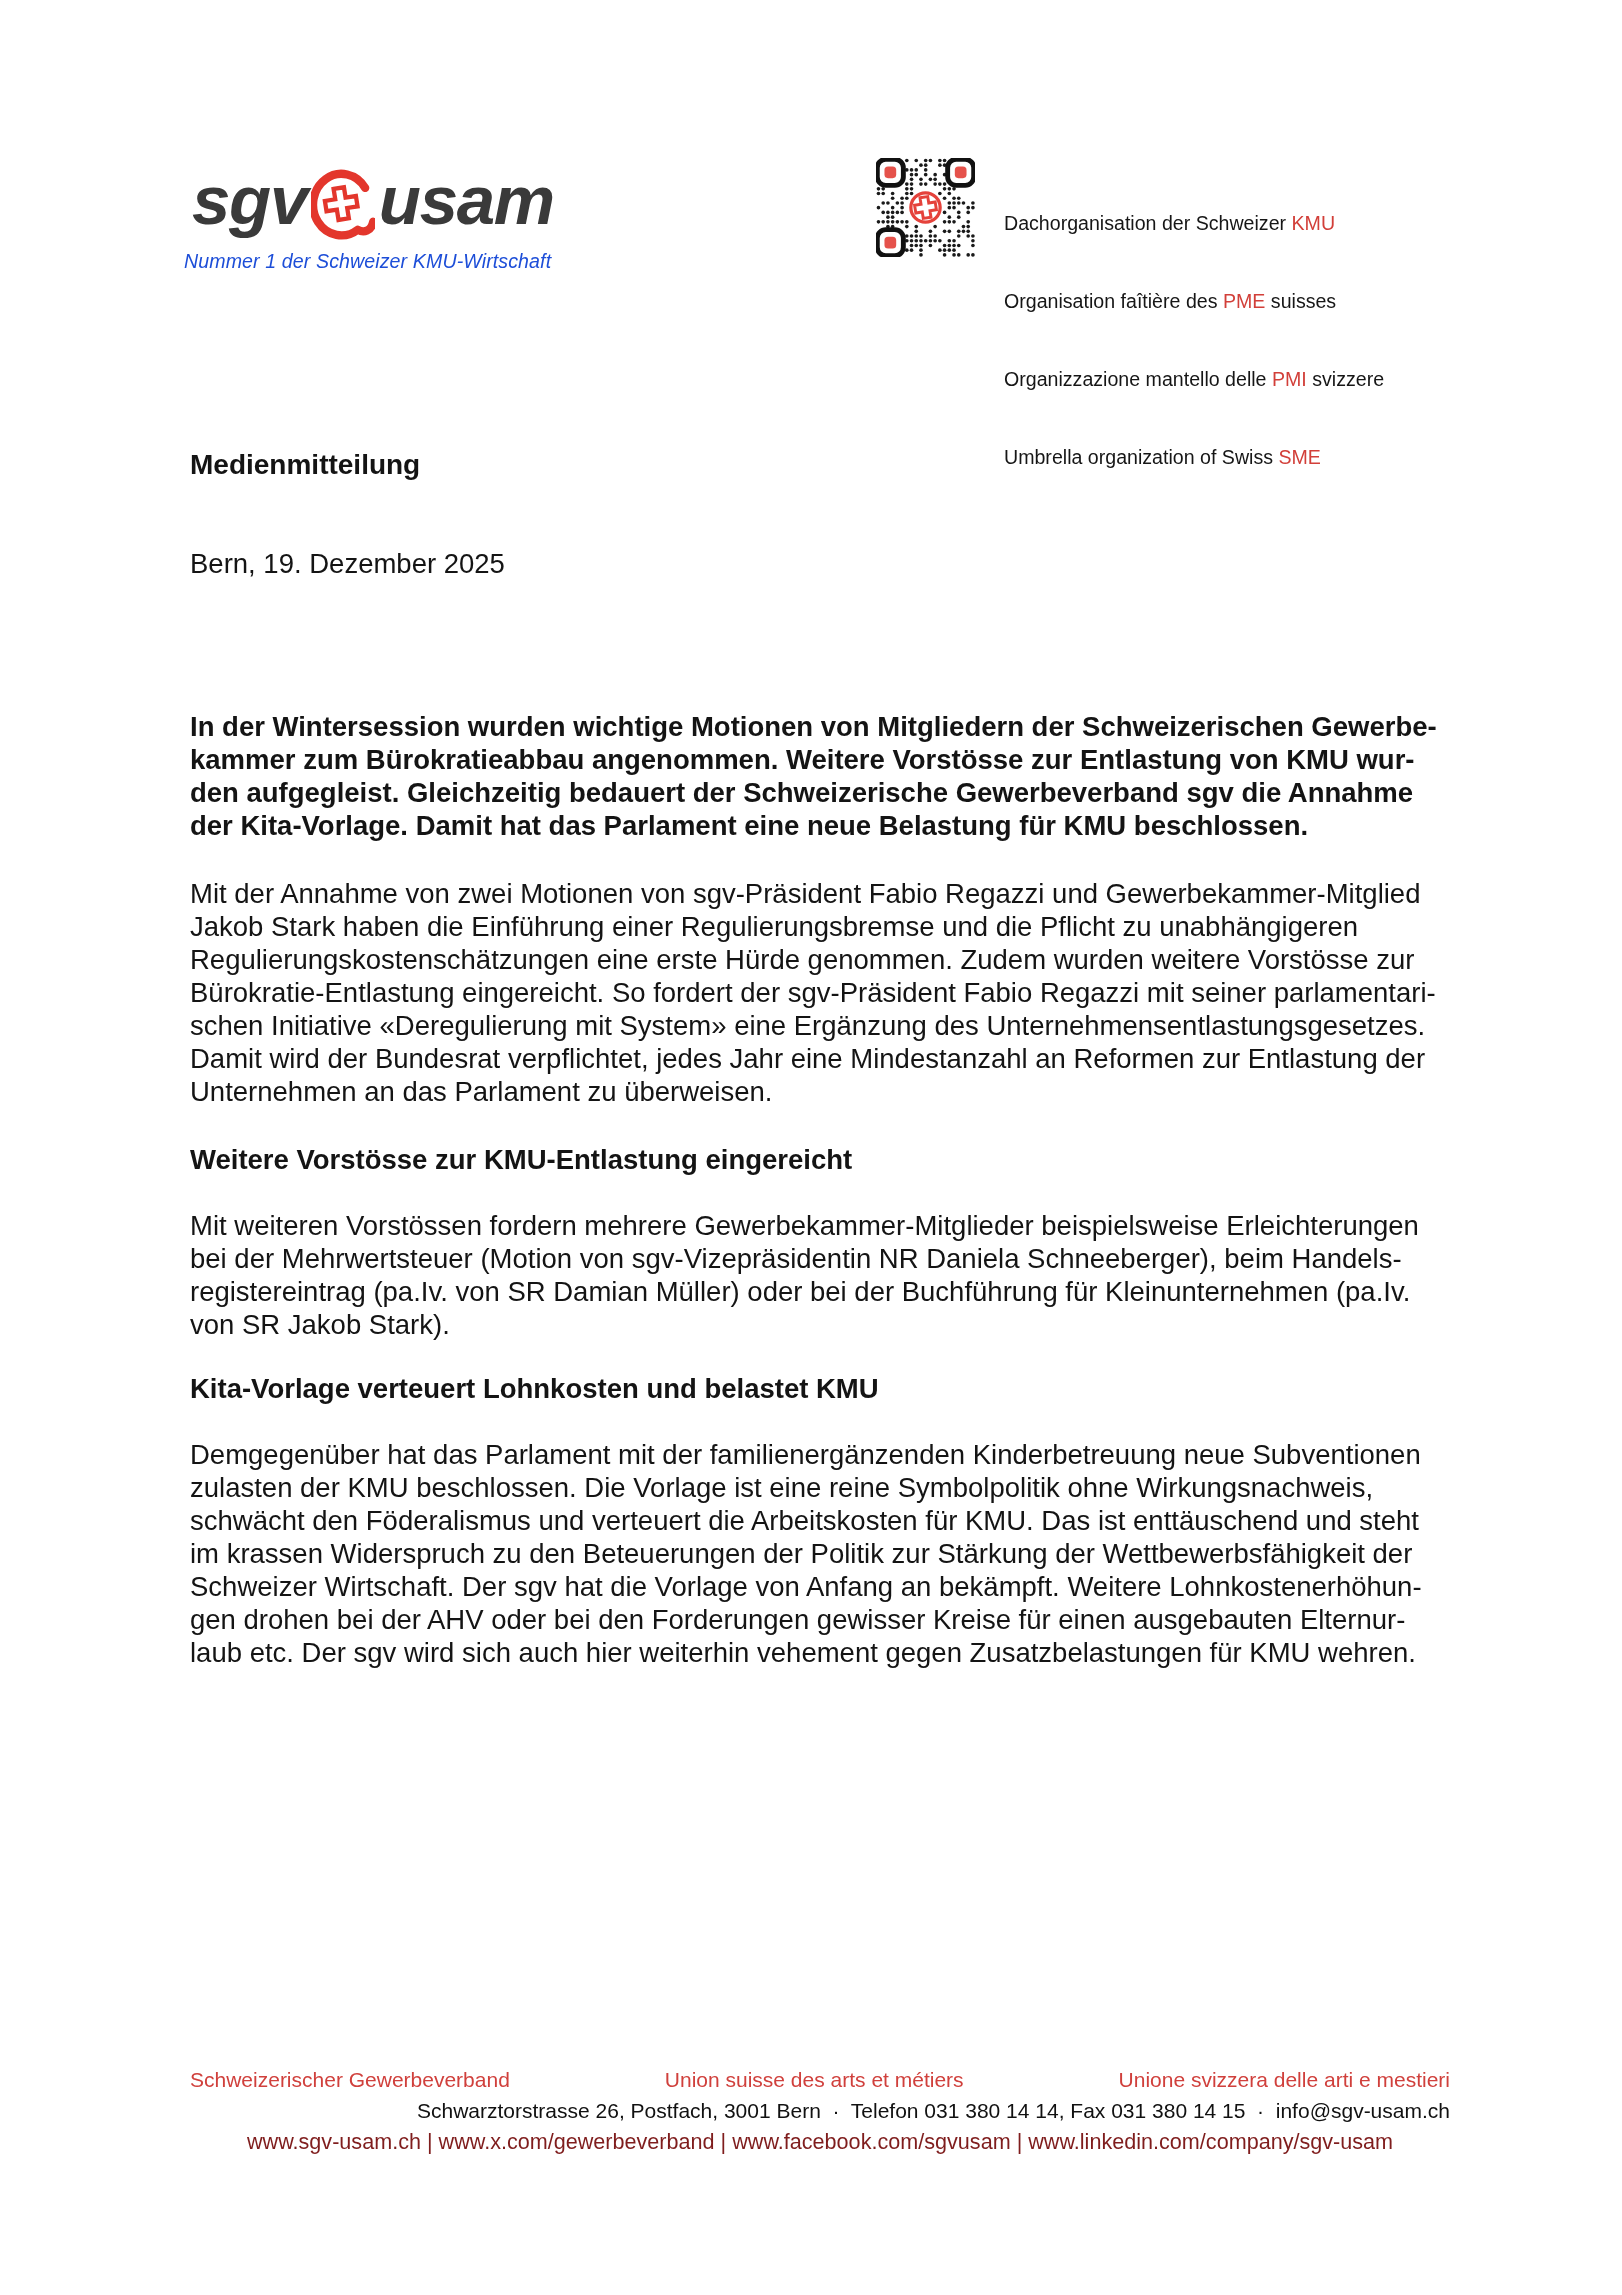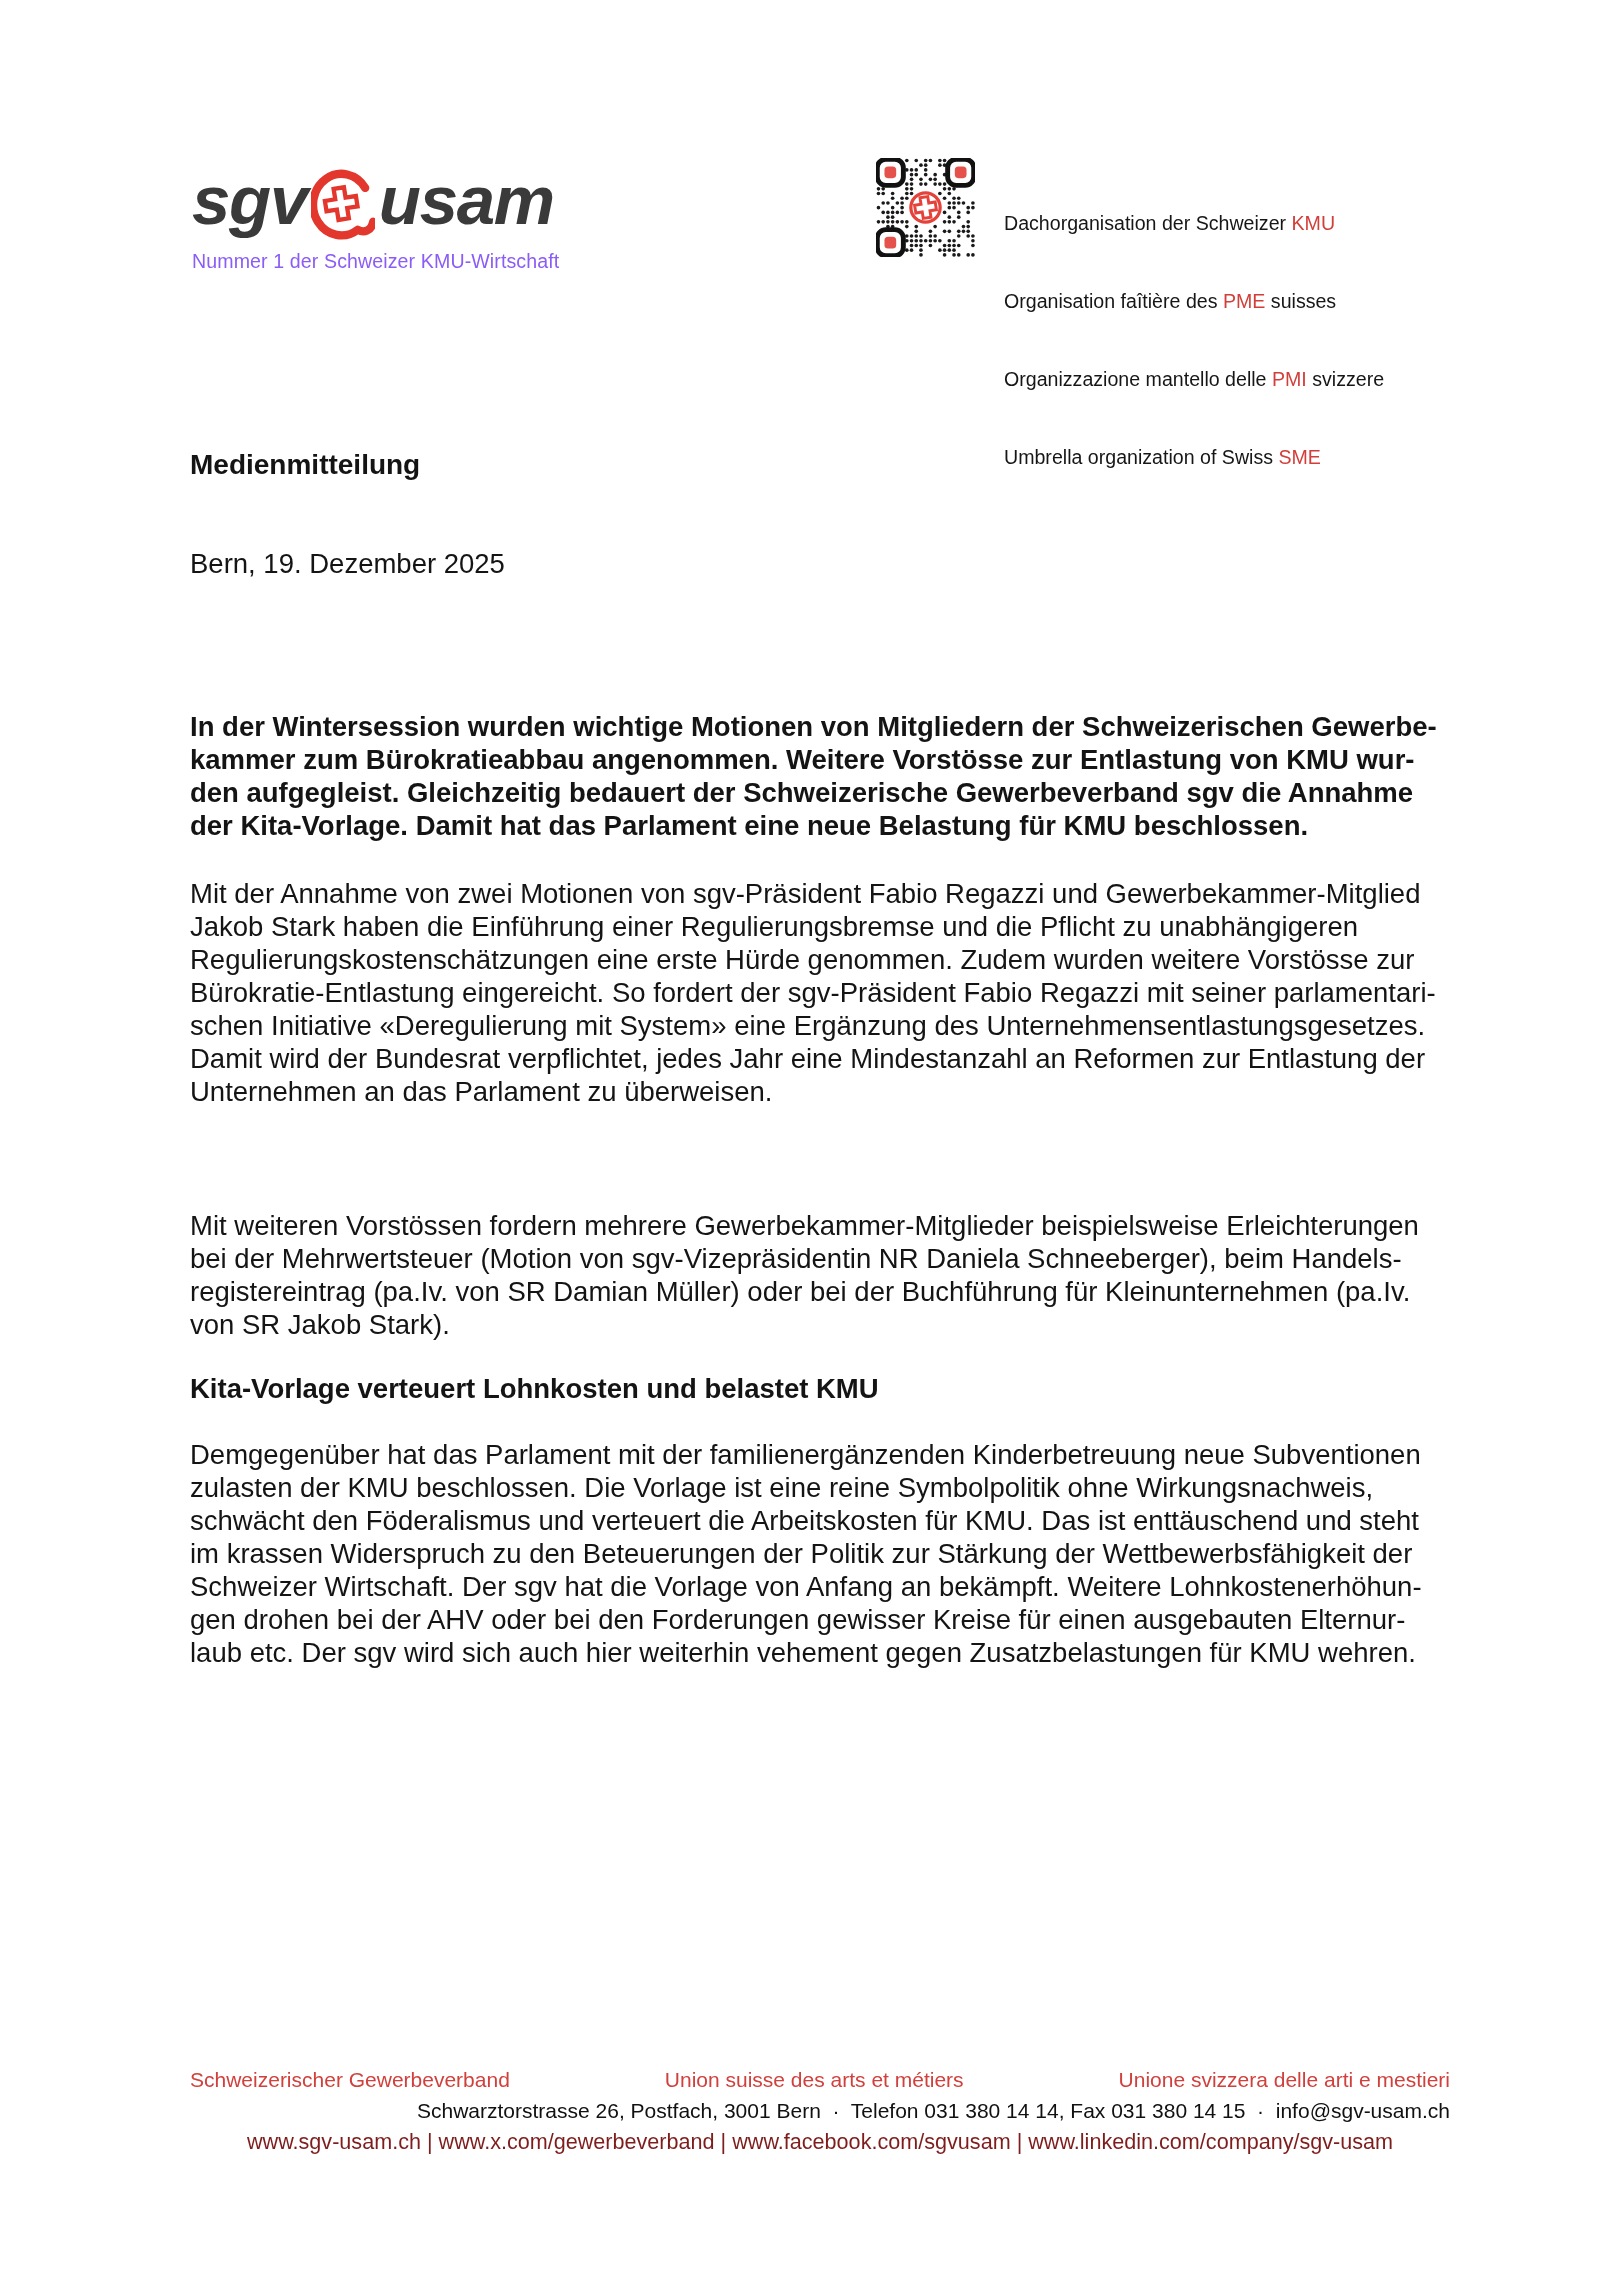--- a/index.html
+++ b/index.html
@@ -16,22 +16,22 @@
   
   .logo-line{
     left:192px;top:164px;
     display:flex;align-items:center;
     font-style:italic;font-weight:700;
     font-size:69px;letter-spacing:-1.3px;color:#3a3a3a;
     line-height:1;
   }
   .logo-at-svg{width:64px;height:73px;margin:0 3.9px;transform:translateY(4.6px);}
   .logo-tagline{
-    left:192px;top:250px;
-    font-size:19.6px;color:#8b5cf6;letter-spacing:0.1px;
+    left:184px;top:250px;
+    font-style:italic;font-size:19.6px;color:#1d4ed8;letter-spacing:0.1px;
   }
   .qr{left:876px;top:158px;}
   .org-lines{
     left:1004px;top:158px;
     font-size:19.6px;line-height:26px;color:#161616;
     white-space:pre;
   }
   .accent{color:#d23f39;}
   
   .meta{left:190px;top:382px;font-size:27.5px;line-height:33px;white-space:pre;}
@@ -275,20 +275,21 @@
 kammer zum Bürokratieabbau angenommen. Weitere Vorstösse zur Entlastung von KMU wur-
 den aufgegleist. Gleichzeitig bedauert der Schweizerische Gewerbeverband sgv die Annahme
 der Kita-Vorlage. Damit hat das Parlament eine neue Belastung für KMU beschlossen.</p>
   <p class="abs para p2" style="margin:0">Mit der Annahme von zwei Motionen von sgv-Präsident Fabio Regazzi und Gewerbekammer-Mitglied
 Jakob Stark haben die Einführung einer Regulierungsbremse und die Pflicht zu unabhängigeren
 Regulierungskostenschätzungen eine erste Hürde genommen. Zudem wurden weitere Vorstösse zur
 Bürokratie-Entlastung eingereicht. So fordert der sgv-Präsident Fabio Regazzi mit seiner parlamentari-
 schen Initiative «Deregulierung mit System» eine Ergänzung des Unternehmensentlastungsgesetzes.
 Damit wird der Bundesrat verpflichtet, jedes Jahr eine Mindestanzahl an Reformen zur Entlastung der
 Unternehmen an das Parlament zu überweisen.</p>
+  <h2 class="abs h-sub h1" style="margin:0">Weitere Vorstösse zur KMU-Entlastung eingereicht</h2>
   <p class="abs para p3" style="margin:0">Mit weiteren Vorstössen fordern mehrere Gewerbekammer-Mitglieder beispielsweise Erleichterungen
 bei der Mehrwertsteuer (Motion von sgv-Vizepräsidentin NR Daniela Schneeberger), beim Handels-
 registereintrag (pa.Iv. von SR Damian Müller) oder bei der Buchführung für Kleinunternehmen (pa.Iv.
 von SR Jakob Stark).</p>
   <h2 class="abs h-sub h2" style="margin:0">Kita-Vorlage verteuert Lohnkosten und belastet KMU</h2>
   <p class="abs para p4" style="margin:0">Demgegenüber hat das Parlament mit der familienergänzenden Kinderbetreuung neue Subventionen
 zulasten der KMU beschlossen. Die Vorlage ist eine reine Symbolpolitik ohne Wirkungsnachweis,
 schwächt den Föderalismus und verteuert die Arbeitskosten für KMU. Das ist enttäuschend und steht
 im krassen Widerspruch zu den Beteuerungen der Politik zur Stärkung der Wettbewerbsfähigkeit der
 Schweizer Wirtschaft. Der sgv hat die Vorlage von Anfang an bekämpft. Weitere Lohnkostenerhöhun-

